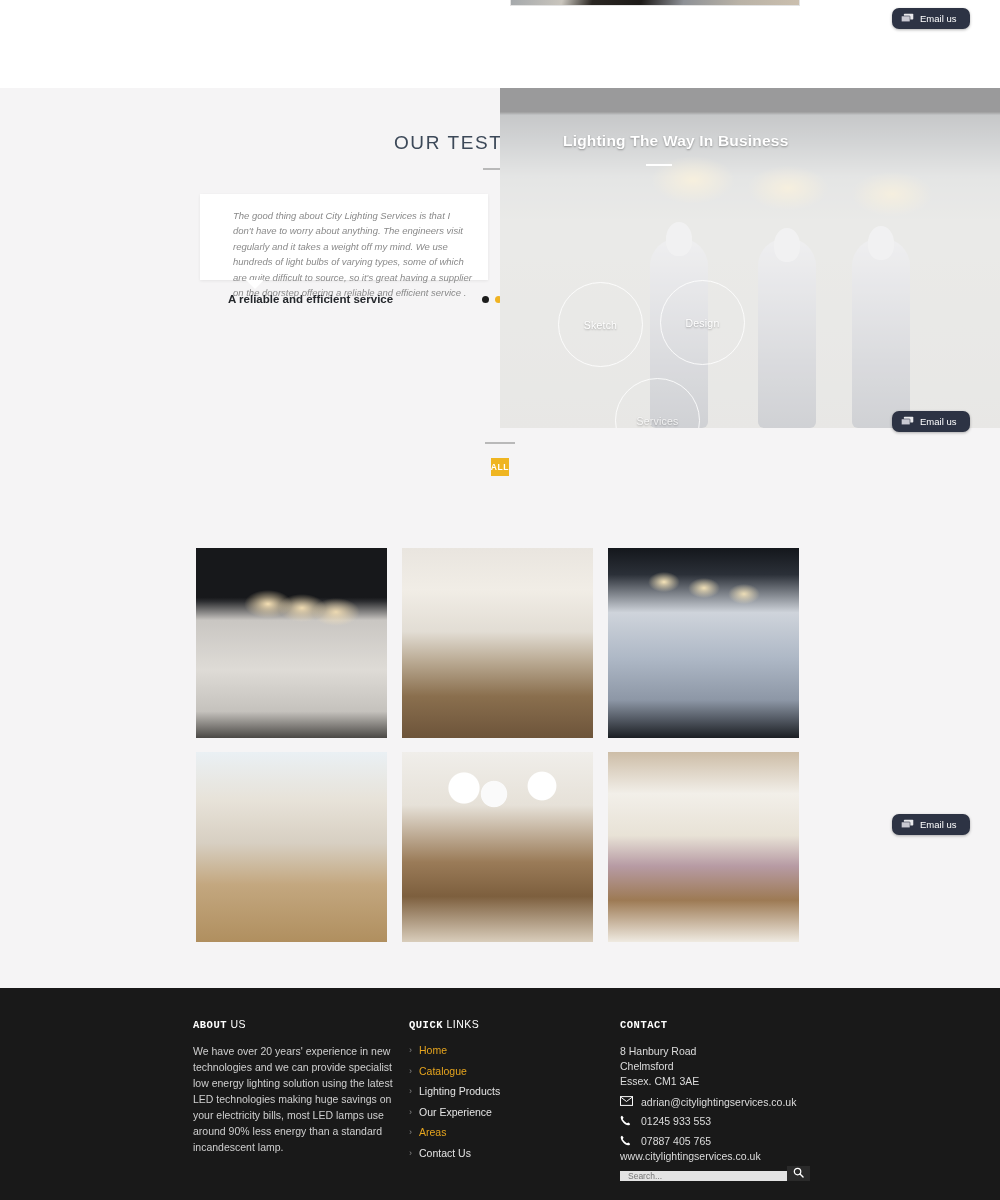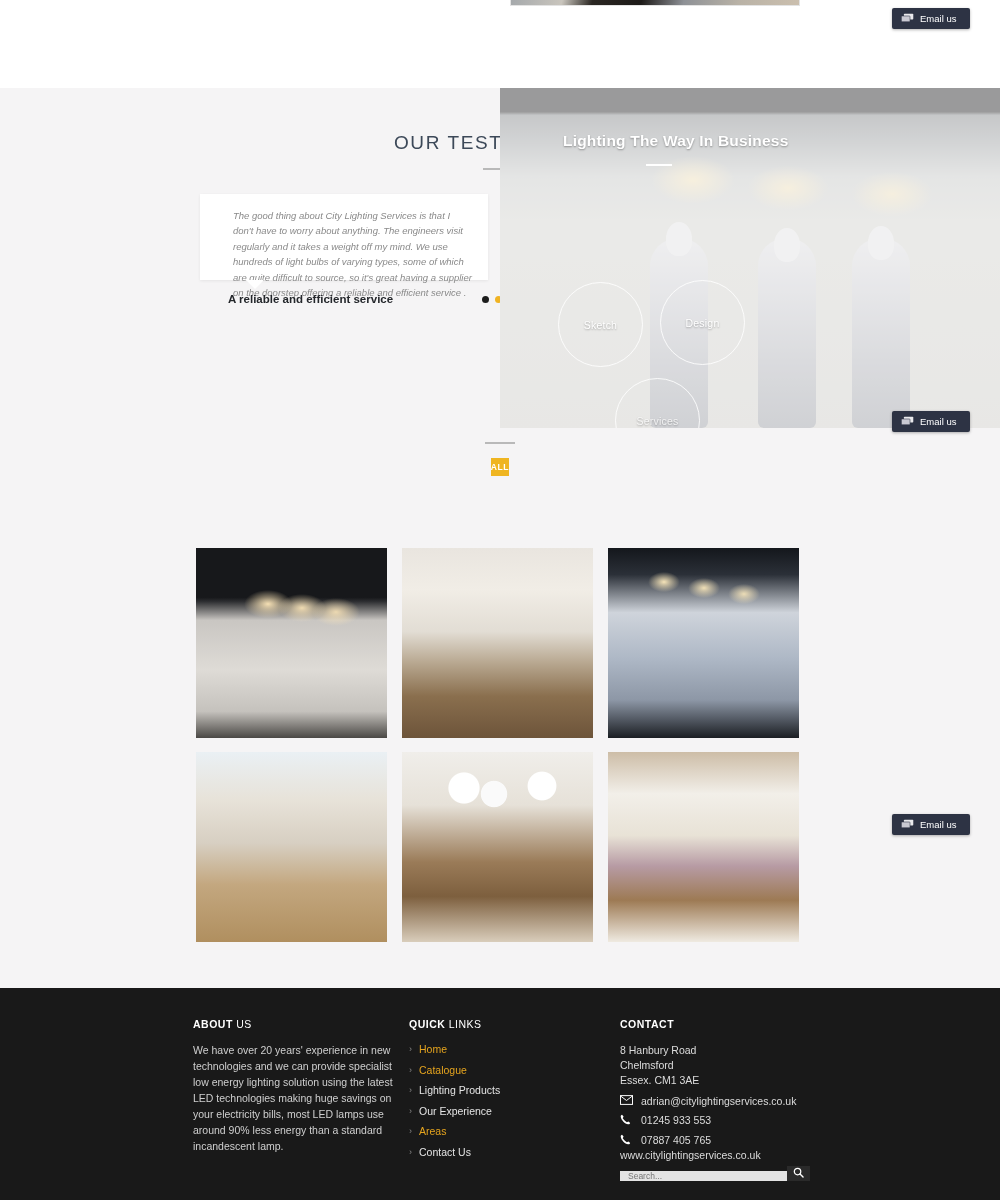--- a/index.html
+++ b/index.html
@@ -134,21 +134,21 @@
   .g6 { background:
       linear-gradient(180deg,#cdbda7 0%,#f2efe9 22%,#e8e2d6 44%,#b79ba4 60%,#9d7a54 78%,#efeae1 100%);
   }
 
   
   .footer { position:absolute; left:0; top:988px; width:1000px; height:212px; background:#191919; }
   .f-about { position:absolute; left:193px; top:1018px; width:200px; }
   .f-links { position:absolute; left:409px; top:1018px; width:180px; }
   .f-contact{ position:absolute; left:620px; top:1018px; width:250px; }
   .f-head { color:#ffffff; font-size:10.5px; letter-spacing:.5px; margin-bottom:13px; }
-  .f-head b { font-weight:bold; }
+  .f-head b { font-weight:bold;font-family:Liberation Mono, monospace; }
   .f-head span { font-weight:normal; }
   .f-body { color:#cfcfcf; font-size:10.5px; line-height:1.52; }
 
   .f-link { display:flex; align-items:center; gap:7px; margin-bottom:8.5px; font-size:10.5px; }
   .f-chev { color:#8a8a8a; font-size:9px; }
   .f-link.gold { color:#e5a41e; }
   .f-link.plain { color:#e4e4e4; }
 
   .c-line { color:#dcdcdc; font-size:10.5px; line-height:1.42; }
   .c-row { display:flex; align-items:center; gap:8px; color:#dcdcdc; font-size:10.5px; margin-top:7px; }
@@ -161,21 +161,21 @@
     font-size:8.5px; color:#555; padding:0 8px; font-family:"Liberation Sans", sans-serif;
   }
   .f-search-btn {
     width:23px; background:#2a2a2a; border:none; cursor:pointer;
     display:flex; align-items:center; justify-content:center;
   }
 
   
   .emailus {
     position:absolute; width:78px; height:21px; background:#2d3344;
-    border-radius:2px; display:flex; align-items:center; gap:6px;
+    border-radius:7px; display:flex; align-items:center; gap:6px;
     padding-left:9px; cursor:pointer;
     box-shadow:0 1px 3px rgba(0,0,0,.3);
   }
   .emailus .lbl { color:#ffffff; font-size:9.5px; }
   .e1 { left:892px; top:8px; }
   .e2 { left:892px; top:411px; }
   .e3 { left:892px; top:814px; }
 </style>
 </head>
 <body>

